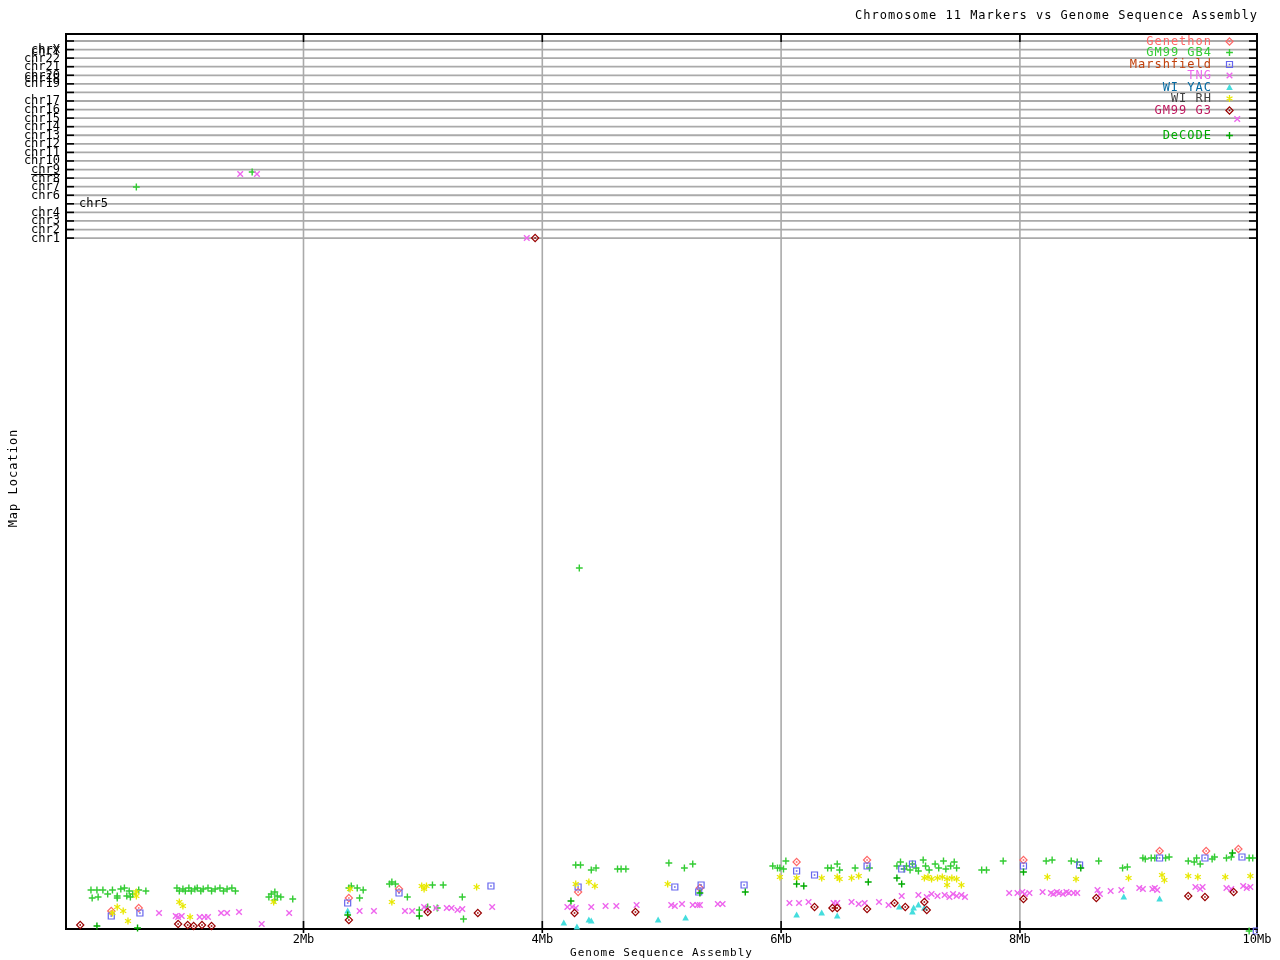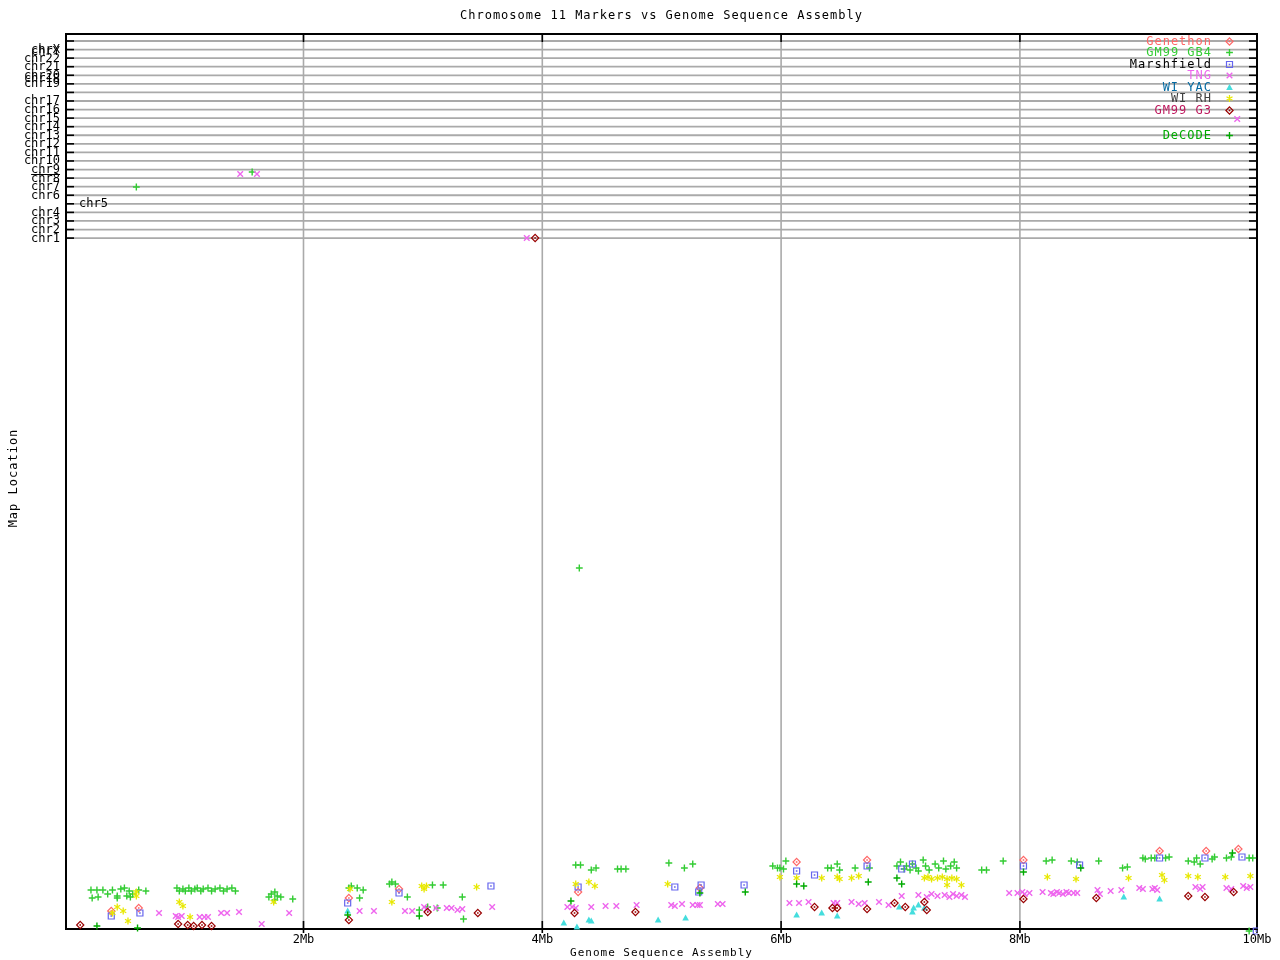--- a/index.html
+++ b/index.html
@@ -3,21 +3,21 @@
 <meta charset="utf-8">
 <style>
   html,body{margin:0;padding:0;}
   body{
     width:1280px;height:960px;position:relative;background:#ffffff;
     font-family:"DejaVu Sans Mono","Liberation Mono",monospace;
     color:#000;overflow:hidden;
   }
   .abs{position:absolute;}
   #chart-title{
-    left:65px;top:8px;width:1193px;text-align:center;
+    left:65px;top:8px;width:1193px;text-align:right;
     font-size:12px;letter-spacing:1px;white-space:pre;
   }
   #x-axis-title{
     left:65px;top:946px;width:1193px;text-align:center;
     font-size:11px;letter-spacing:1px;
   }
   #y-axis-title{
     left:-42px;top:471px;width:110px;text-align:center;
     font-size:12px;letter-spacing:1px;
     transform:rotate(-90deg);
@@ -598,21 +598,21 @@
         <path d="M -0.8 -0.8 h1.6 v1.6 h-1.6 Z" stroke="none" stroke-width="0" fill="#ff6666"></path>
       </svg>
     </div>
     <div class="legend-row" style="top: 46.55px;">
       <span class="legend-label" style="color: rgb(51, 204, 51);">GM99 GB4</span>
       <svg width="13" height="13" viewBox="-6.5 -6.5 13 13" class="legend-marker">
         <path d="M -3.4 0 H 3.4 M 0 -3.4 V 3.4" stroke="#33cc33" stroke-width="1.4" fill="none"></path>
       </svg>
     </div>
     <div class="legend-row" style="top: 58.1px;">
-      <span class="legend-label" style="color: #000000;">Marshfield</span>
+      <span class="legend-label" style="color: #c2410c;">Marshfield</span>
       <svg width="13" height="13" viewBox="-6.5 -6.5 13 13" class="legend-marker">
         <path d="M -3 -3 h6 v6 h-6 Z" stroke="#6666ee" stroke-width="1.2" fill="none"></path>
         <path d="M -0.8 -0.8 h1.6 v1.6 h-1.6 Z" stroke="none" stroke-width="0" fill="#6666ee"></path>
       </svg>
     </div>
     <div class="legend-row" style="top: 69.65px;">
       <span class="legend-label" style="color: rgb(238, 102, 238);">TNG</span>
       <svg width="13" height="13" viewBox="-6.5 -6.5 13 13" class="legend-marker">
         <path d="M -2.8 -2.8 L 2.8 2.8 M -2.8 2.8 L 2.8 -2.8" stroke="#ee66ee" stroke-width="1.4" fill="none"></path>
       </svg>

